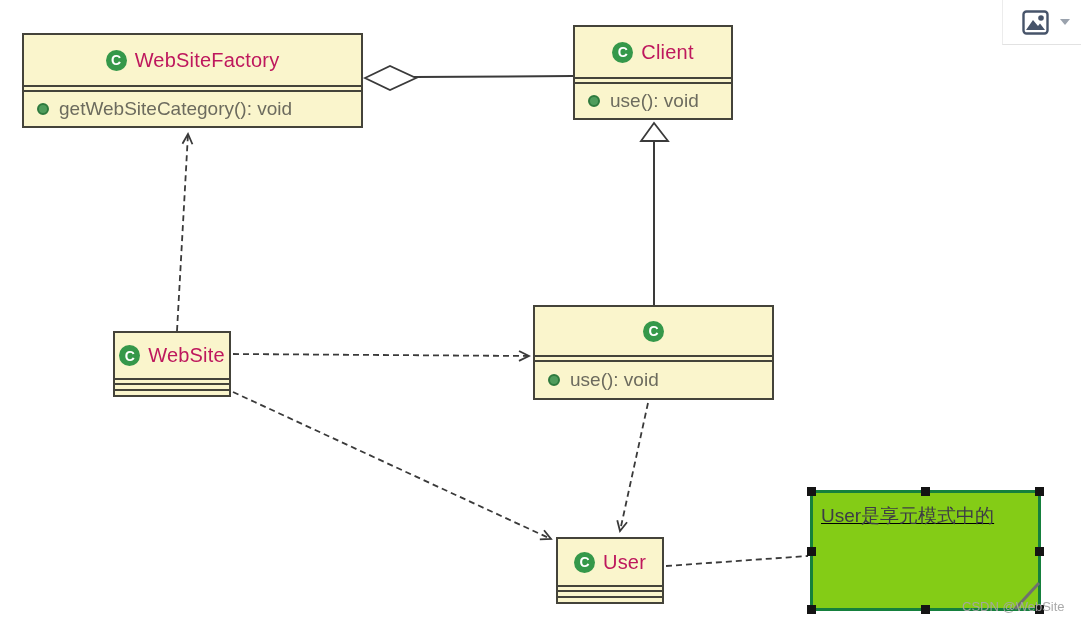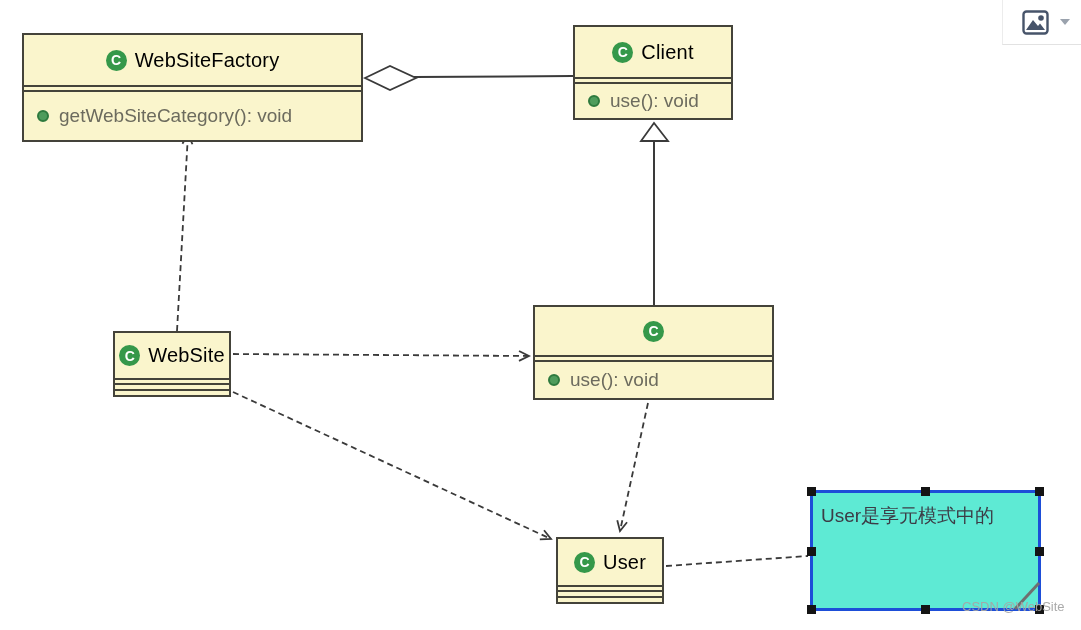--- a/index.html
+++ b/index.html
@@ -15,21 +15,21 @@
 
   
   .uml-class {
     position:absolute; z-index:2;
     background:#faf5cc;
     border:2px solid #44433a;
   }
   .uml-title {
     display:flex; align-items:center; justify-content:center; gap:8px;
   }
-  .uml-name { color:#000000; font-size:20px; letter-spacing:0.2px; }
+  .uml-name { color:#be185d; font-size:20px; letter-spacing:0.2px; }
   .class-icon {
     width:21px; height:21px; border-radius:50%;
     background:#35984a; color:#ffffff;
     font-size:14px; font-weight:bold;
     display:flex; align-items:center; justify-content:center;
     flex:0 0 auto;
   }
   .uml-divider {
     height:7px;
     border-top:2px solid #44433a;
@@ -44,22 +44,23 @@
     width:12px; height:12px; border-radius:50%;
     background:#4f9c5c; border:2px solid #2e7a3e;
     flex:0 0 auto;
   }
   .thin-line { height:2px; background:#44433a; }
   .strip { height:4px; }
 
   
   .note {
     position:absolute; z-index:2;
-    background:#5eead4;
-    border:3px solid #1d4ed8;
+    background:#84cc16;
+    border:3px solid #15803d;
+    text-decoration:underline;
   }
   .note-text {
     padding:8px 6px 0 8px;
     color:#3c3c46; font-size:19px; line-height:1.55;
   }
   .handle {
     position:absolute; width:9px; height:9px;
     background:#141414; z-index:4;
   }
   .note-fold { position:absolute; right:-3px; bottom:-3px; z-index:3; }
@@ -118,21 +119,21 @@
 
     <line x1="666" y1="566" x2="808" y2="556" stroke="#3a3a3a" stroke-width="1.8" stroke-dasharray="6 4"></line>
   </svg>
 
   <div class="uml-class" style="left:22px; top:33px; width:341px;">
     <div class="uml-title" style="height:50px;">
       <span class="class-icon">C</span>
       <span class="uml-name">WebSiteFactory</span>
     </div>
     <div class="uml-divider"></div>
-    <div class="uml-method" style="height:48px;">
+    <div class="uml-method" style="height:34px;">
       <span class="mdot"></span>
       <span>getWebSiteCategory(): void</span>
     </div>
   </div>
 
   <div class="uml-class" style="left:573px; top:25px; width:160px;">
     <div class="uml-title" style="height:50px;">
       <span class="class-icon">C</span>
       <span class="uml-name">Client</span>
     </div>

